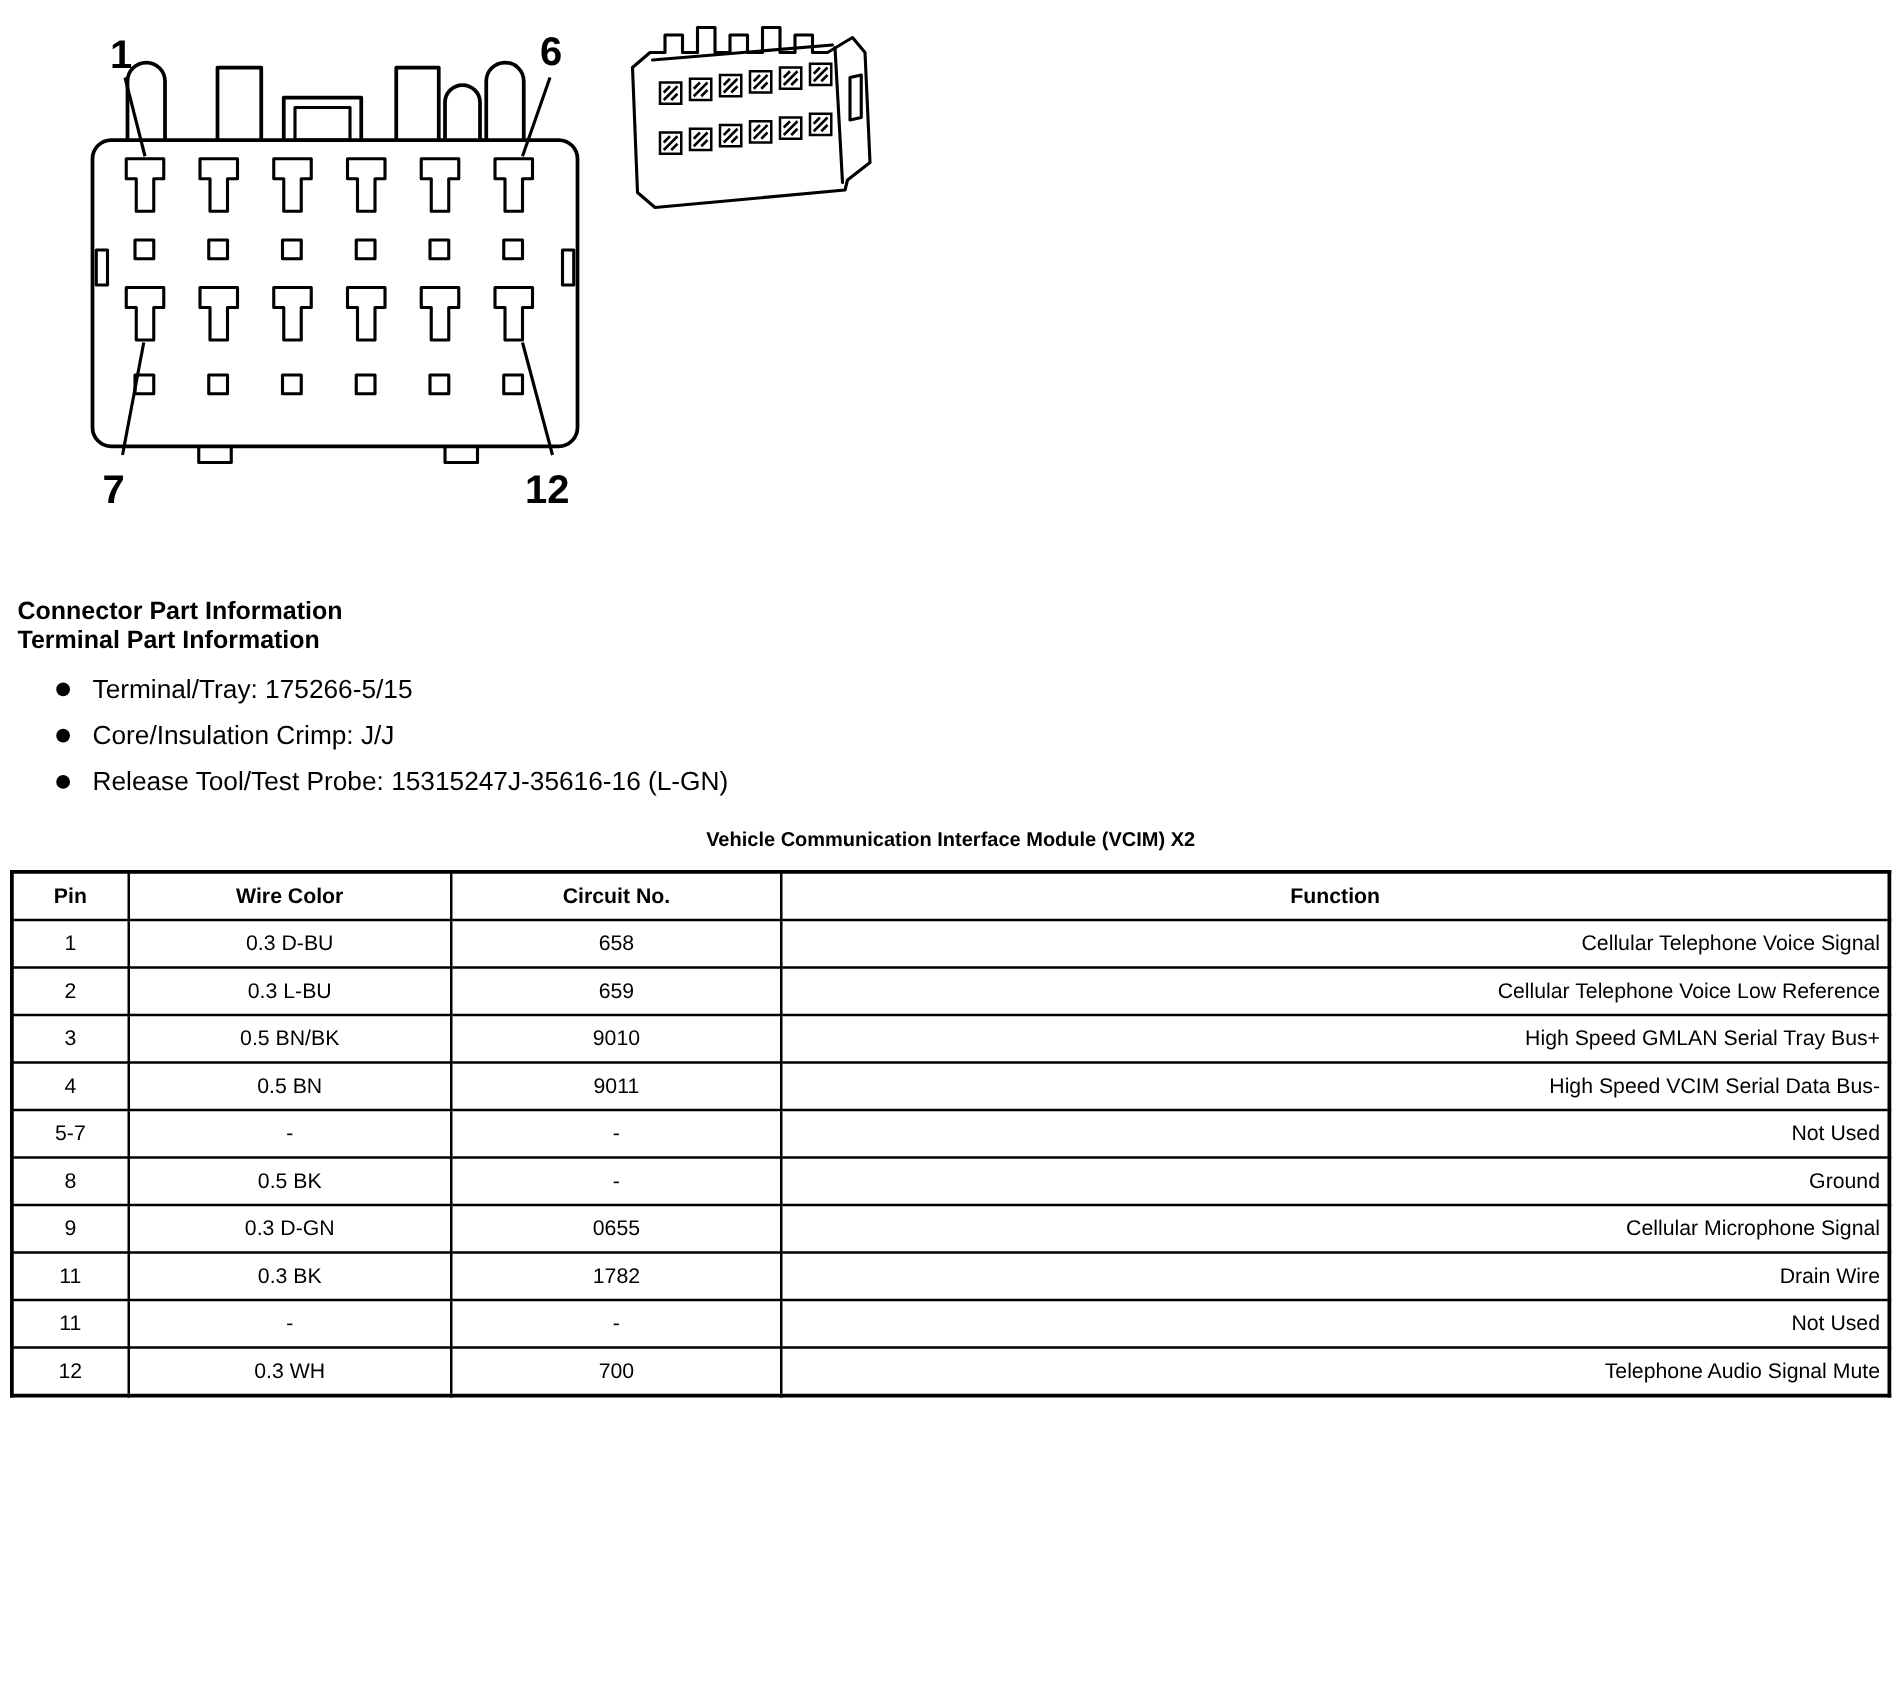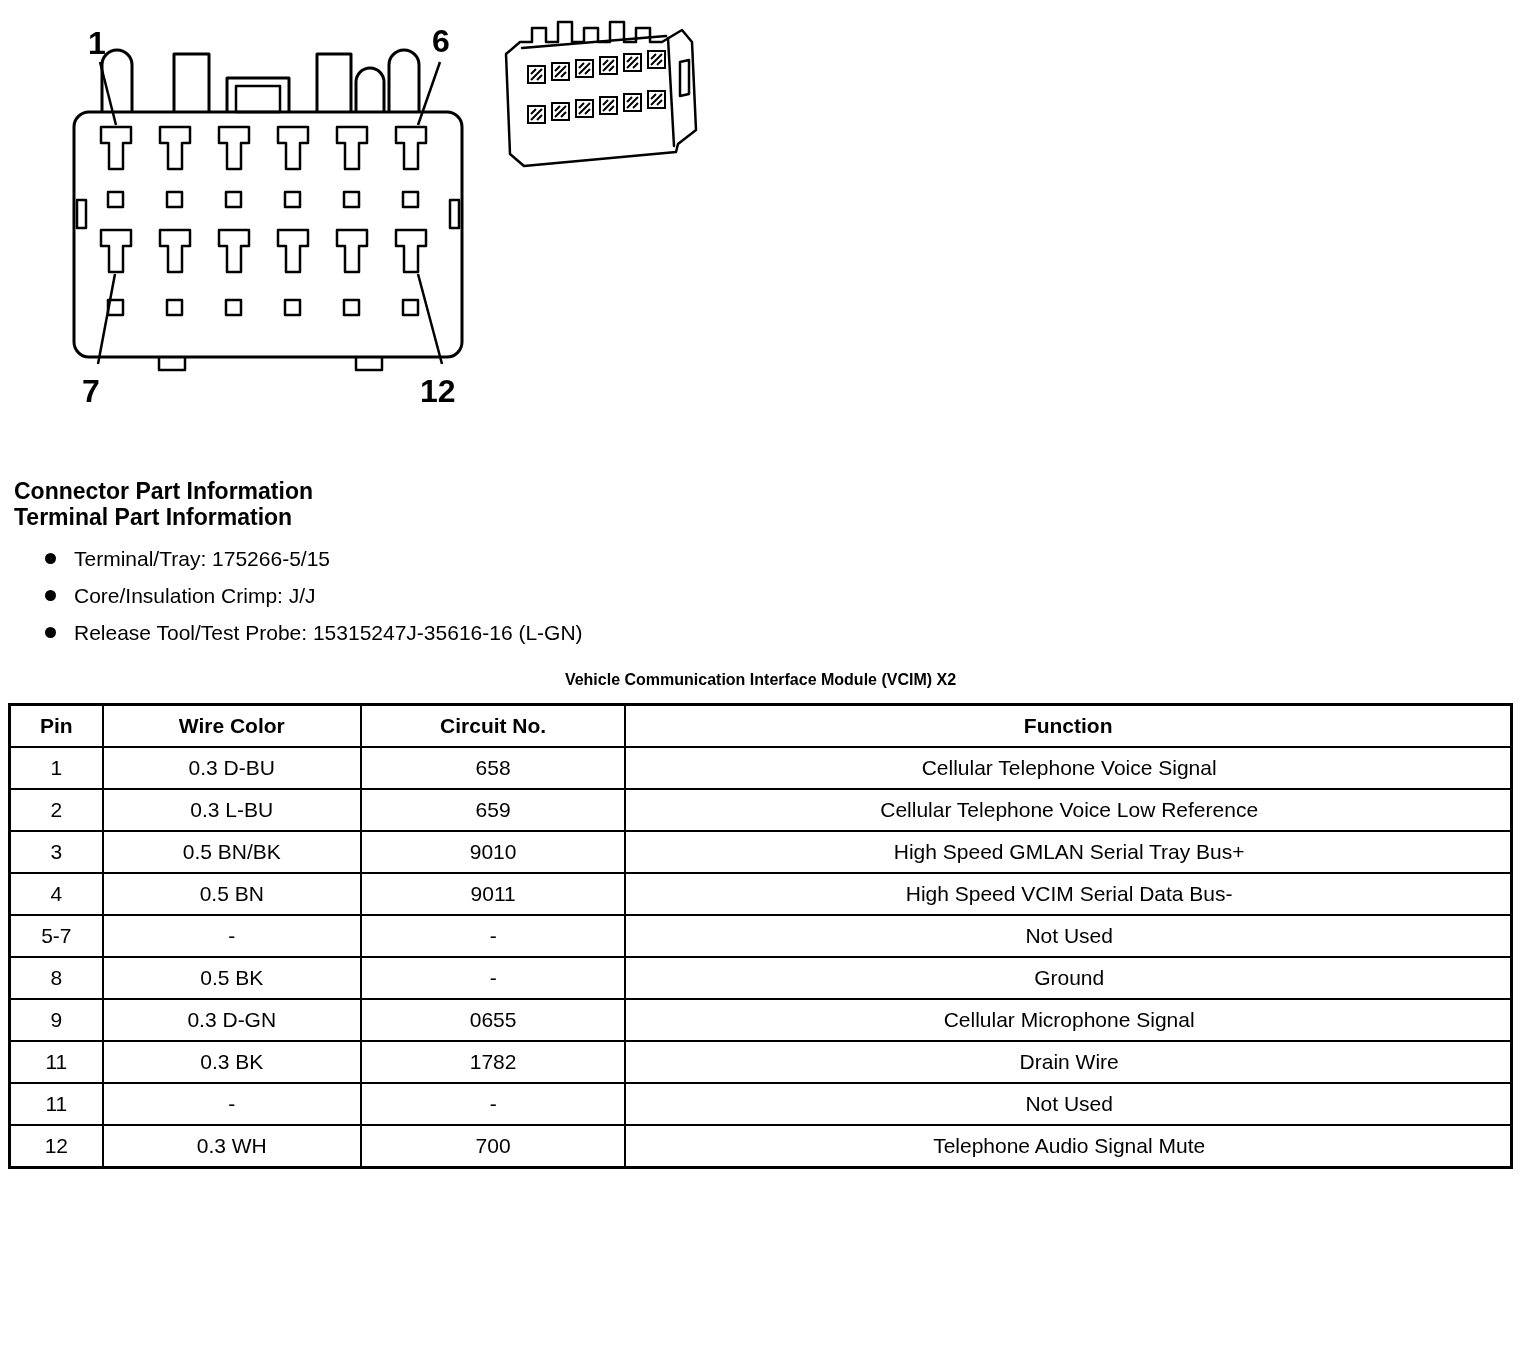--- a/index.html
+++ b/index.html
@@ -12,21 +12,21 @@
   }
   .page { padding:0 7px 0 8px; position:relative; }
 
   
   .diagram-block { position:relative; height:478px; }
   .front-svg { position:absolute; left:48px; top:12px; }
   .iso-svg   { position:absolute; left:462px; top:2px; }
 
   
   h2.section-heading {
-    font-size:23px; font-weight:bold; margin:0 0 0 6px; line-height:1.15;
+    font-size:20px; font-weight:bold; margin:0 0 0 6px; line-height:1.15;
   }
   ul.bullets { list-style:none; margin:16px 0 18px 66px; padding:0; }
   ul.bullets li {
     position:relative; font-size:21px; line-height:1.15; margin:0 0 13px 0;
   }
   .bullet-dot {
     position:absolute; left:-29px; top:6px;
     width:11px; height:11px; border-radius:50%; background:#000;
     display:inline-block;
   }
@@ -35,27 +35,27 @@
   .table-title {
     text-align:center; font-weight:bold; font-size:16px;
     margin:26px 0 14px 0;
   }
   table.pinout {
     width:100%; border-collapse:collapse; border:3px solid #000;
     table-layout:fixed;
   }
   table.pinout th, table.pinout td {
     border:2px solid #000;
-    font-size:21px;
+    font-size:17px;
     padding:8px 6px;
     text-align:center;
     overflow:hidden; white-space:nowrap;
   }
   table.pinout th { font-weight:bold; }
-  table.pinout td.fn { text-align:center; padding-left:8px; }
+  table.pinout td.fn { text-align:right; padding-left:8px; }
 
   svg text { font-family:"Liberation Sans", sans-serif; font-weight:bold; }
 </style>
 </head>
 <body>
 
 <div class="page">
 
   <div class="diagram-block">
 

